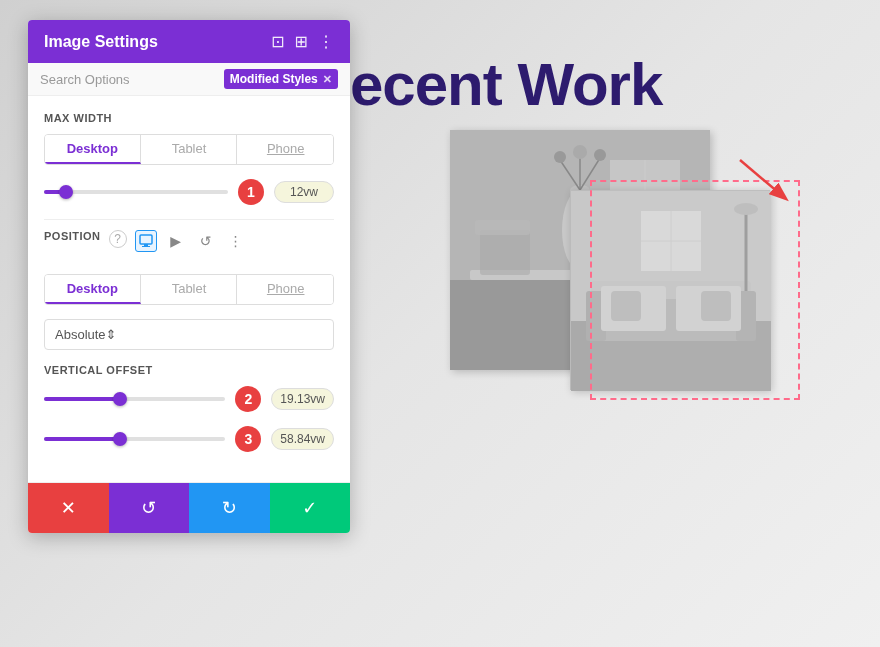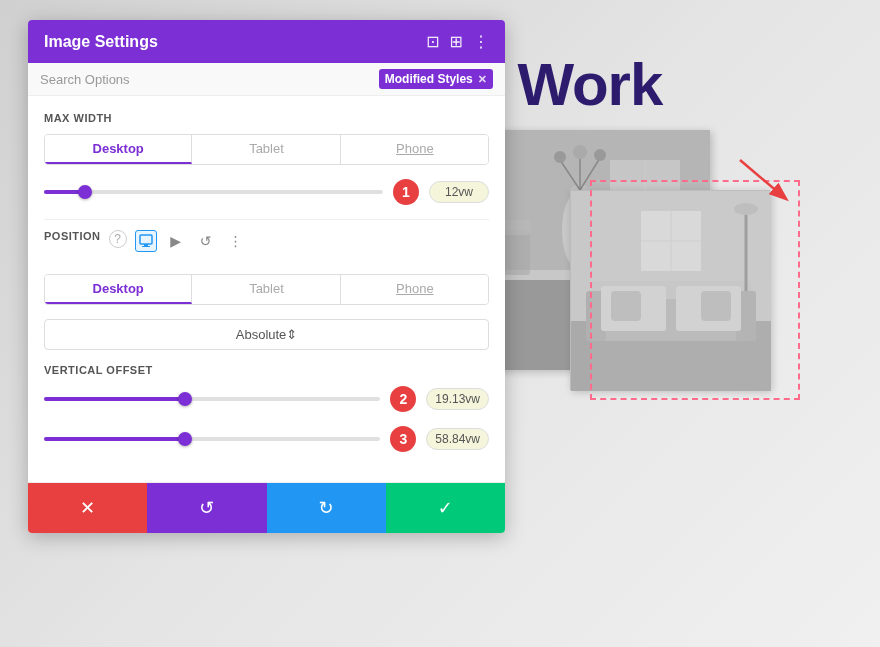--- a/index.html
+++ b/index.html
@@ -90,21 +90,21 @@
     .arrow-svg {
       width: 80px;
       height: 60px;
     }
 
     
     .settings-panel {
       position: absolute;
       top: 20px;
       left: 28px;
-      width: 477px;
+      width: 322px;
       background: #fff;
       border-radius: 4px;
       box-shadow: 0 4px 20px rgba(0,0,0,0.25);
       overflow: hidden;
     }
 
     
     .panel-header {
       background: #7b2fd4;
       padding: 12px 16px;
@@ -287,21 +287,21 @@
       margin: 10px 0;
     }
 
     
     .select-row {
       margin-bottom: 14px;
     }
     .select-box-inner {
       display: flex;
       align-items: center;
-      justify-content: center;
+      justify-content: flex-start;
       border: 1px solid #ddd;
       border-radius: 4px;
       padding: 7px 10px;
       font-size: 13px;
       color: #555;
     }
 
     
     .bottom-bar {
       display: flex;

